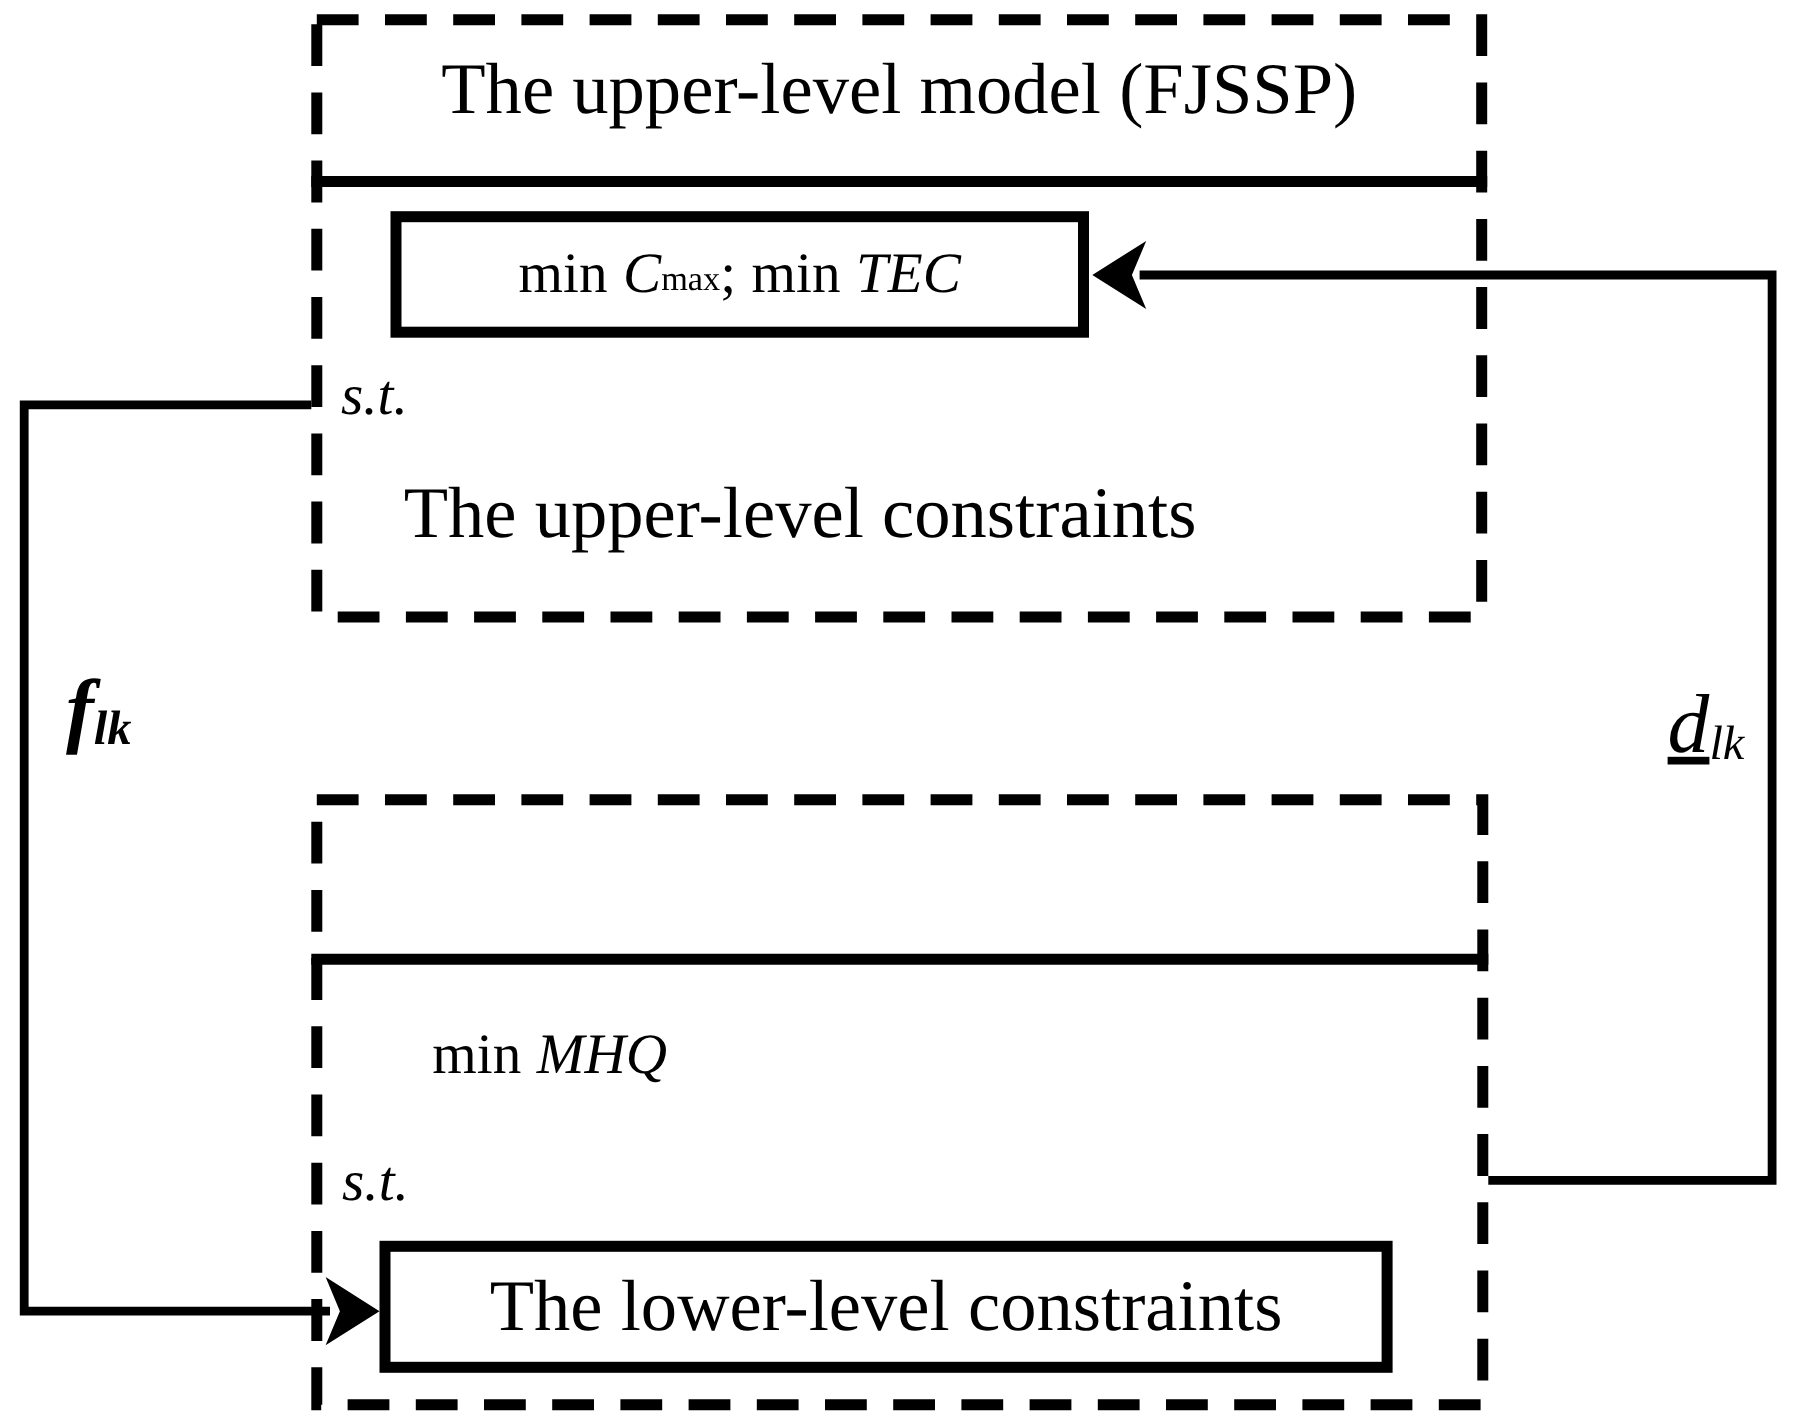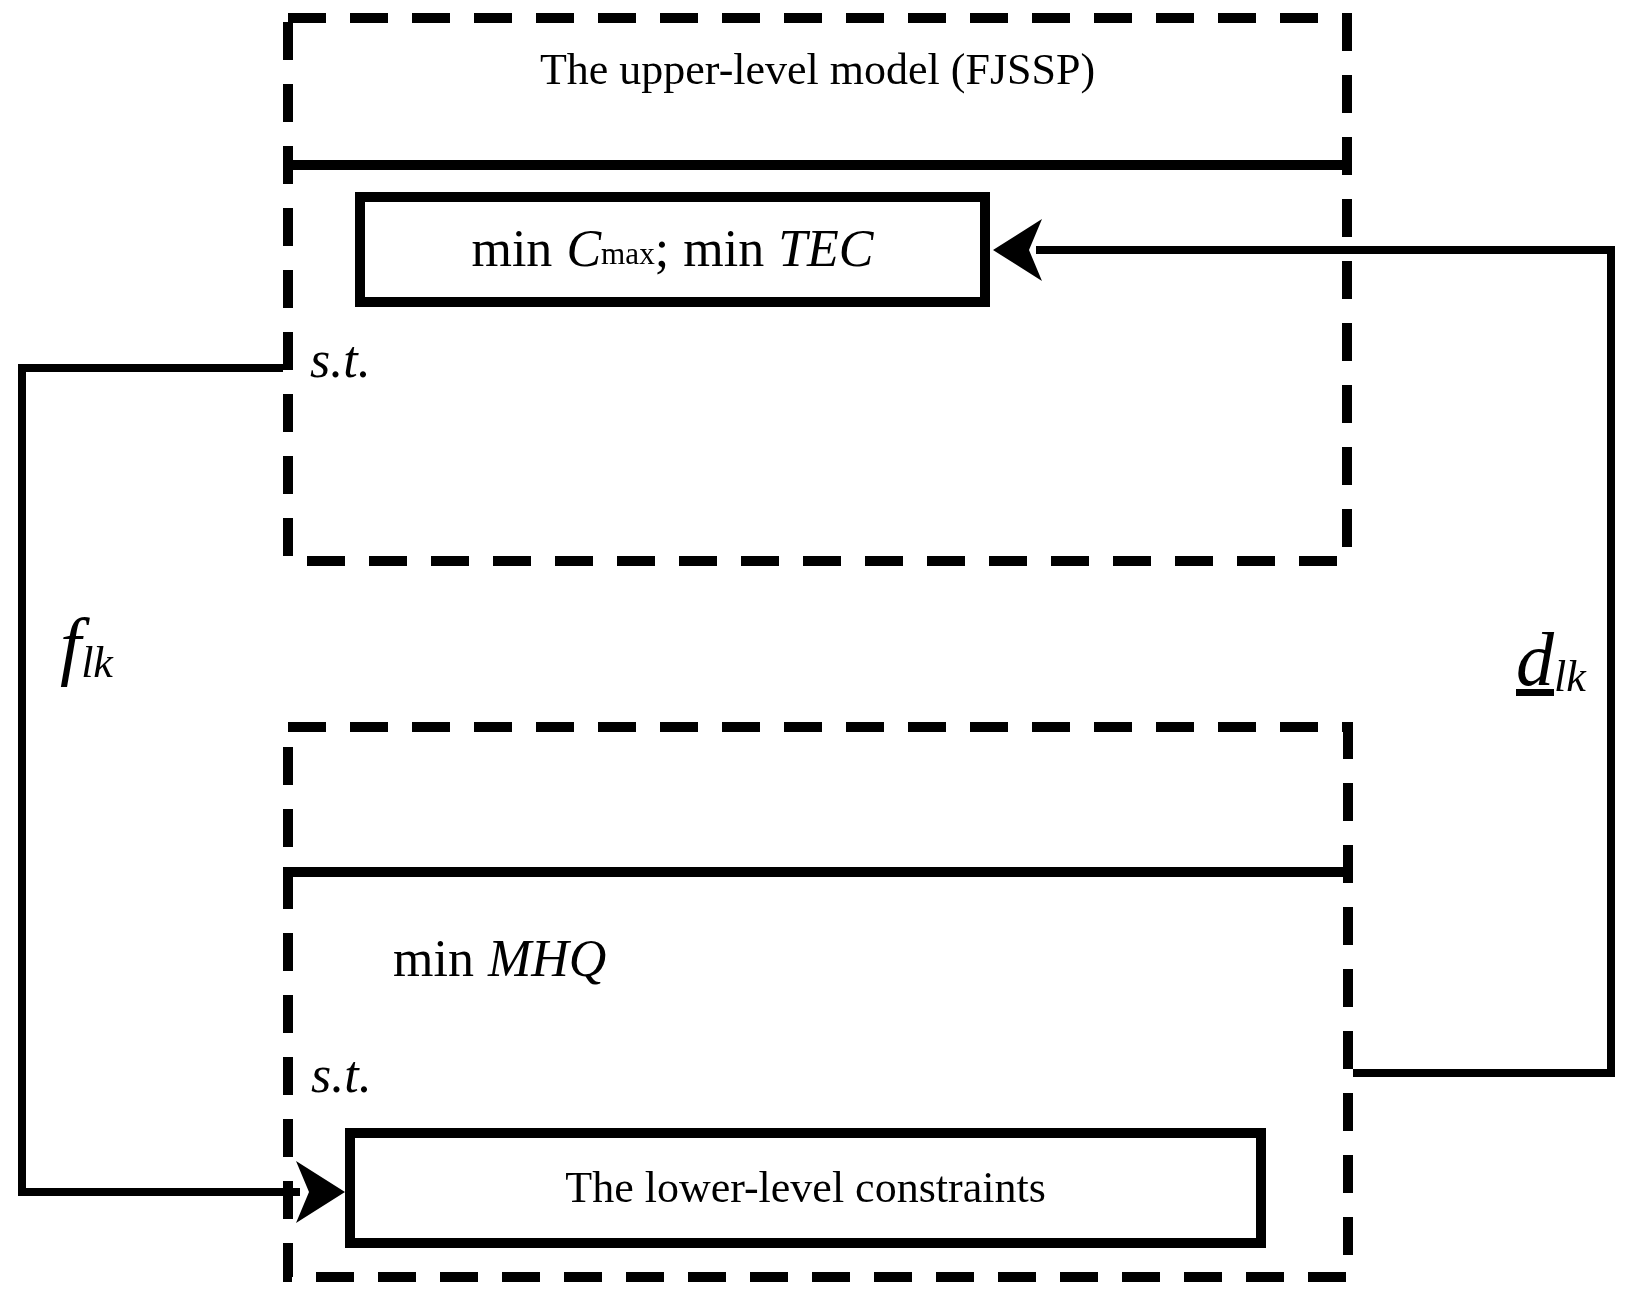--- a/index.html
+++ b/index.html
@@ -22,21 +22,21 @@
     top: 0;
     width: 1638px;
     height: 1295px;
   }
   .txt {
     position: absolute;
     line-height: 1.05;
     white-space: nowrap;
     color: #000;
   }
-  .size-title { font-size: 44px; }
+  .size-title { font-size: 66px; }
   .size-body  { font-size: 52px; }
   .it { font-style: italic; }
   .gap { display: inline-block; width: 0.27em; }
   sub.mini {
     font-size: 0.60em;
     vertical-align: baseline;
     position: relative;
     top: 0.14em;
     line-height: 0;
   }
@@ -88,22 +88,23 @@
       <sub class="mini">max</sub>
       <span>;</span>
       <span class="gap"></span>
       <span>min</span>
       <span class="gap"></span>
       <span class="it">TEC</span>
   </div>
 
   <div class="txt size-body it" style="left:310px; top:333px;">s.t.</div>
 
+  <div class="txt size-title" style="left:367px; top:432px;">The upper-level constraints</div>
 
-  <div class="txt edge-label" style="left:60px; top:606px;">
+  <div class="txt edge-label" style="left:60px; top:606px;font-weight:bold;">
     <span>f</span><sub class="mini">lk</sub>
   </div>
 
   <div class="txt edge-label" style="left:1516px; top:620px;text-decoration:underline;">
     <span>d</span><sub class="mini">lk</sub>
   </div>
 
 
   <div class="txt size-body" style="left:393px; top:932px;">
     <span>min</span><span class="gap"></span><span class="it">MHQ</span>

